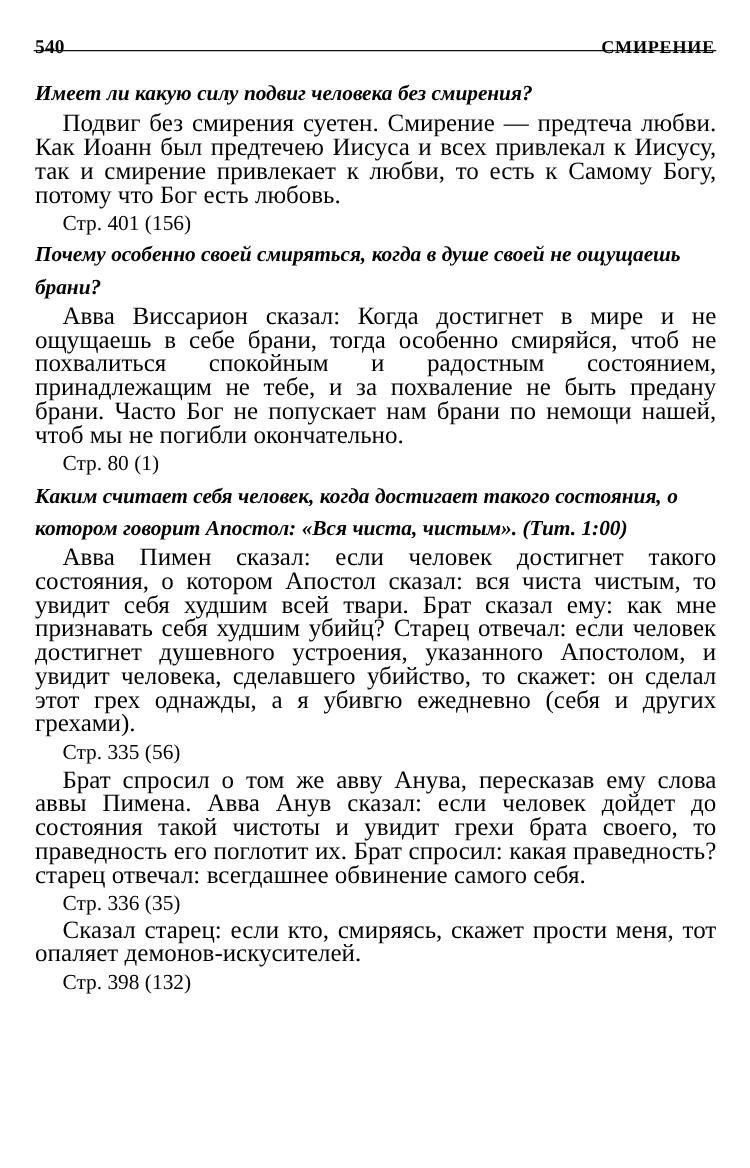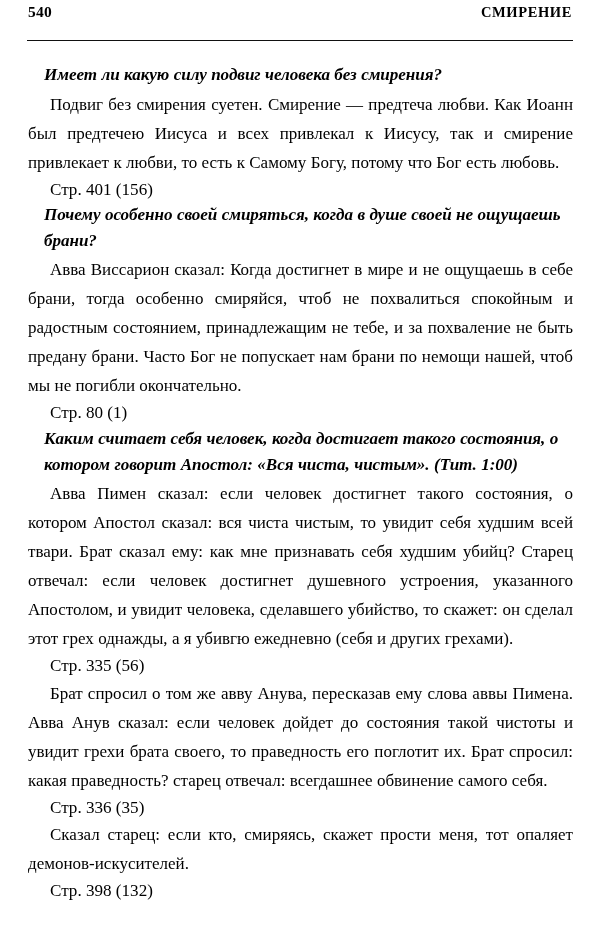--- a/index.html
+++ b/index.html
@@ -20,21 +20,21 @@
     position: relative;
     width: 600px;
     height: 934px;
     box-sizing: border-box;
     padding: 0;
   }
 
   
   .running-head {
     position: absolute;
-    top: 4px;
+    top: 30px;
     left: 28px;
     right: 28px;
     height: 24px;
     display: flex;
     align-items: baseline;
     justify-content: space-between;
   }
   .folio {
     font-weight: bold;
     font-size: 15.5px;
@@ -58,36 +58,36 @@
 
   
   .column {
     position: absolute;
     top: 62px;
     left: 28px;
     width: 545px;
   }
 
   h2.section-heading {
-    margin: 0 0 2px 16px;
+    margin: 0 0 2px 0;
     padding: 0;
     font-weight: bold;
     font-style: italic;
     font-size: 17.1px;
     line-height: 25.6px;
     text-align: left;
     letter-spacing: -0.05px;
     word-spacing: 0.2px;
   }
 
   p.body-par {
     margin: 0;
     padding: 0;
-    font-size: 17px;
-    line-height: 29px;
+    font-size: 20px;
+    line-height: 19px;
     text-align: justify;
     text-indent: 22px;
     hyphens: manual;
     word-spacing: 0.1px;
   }
 
   p.citation {
     margin: 0;
     padding: 0;
     font-size: 17.1px;

